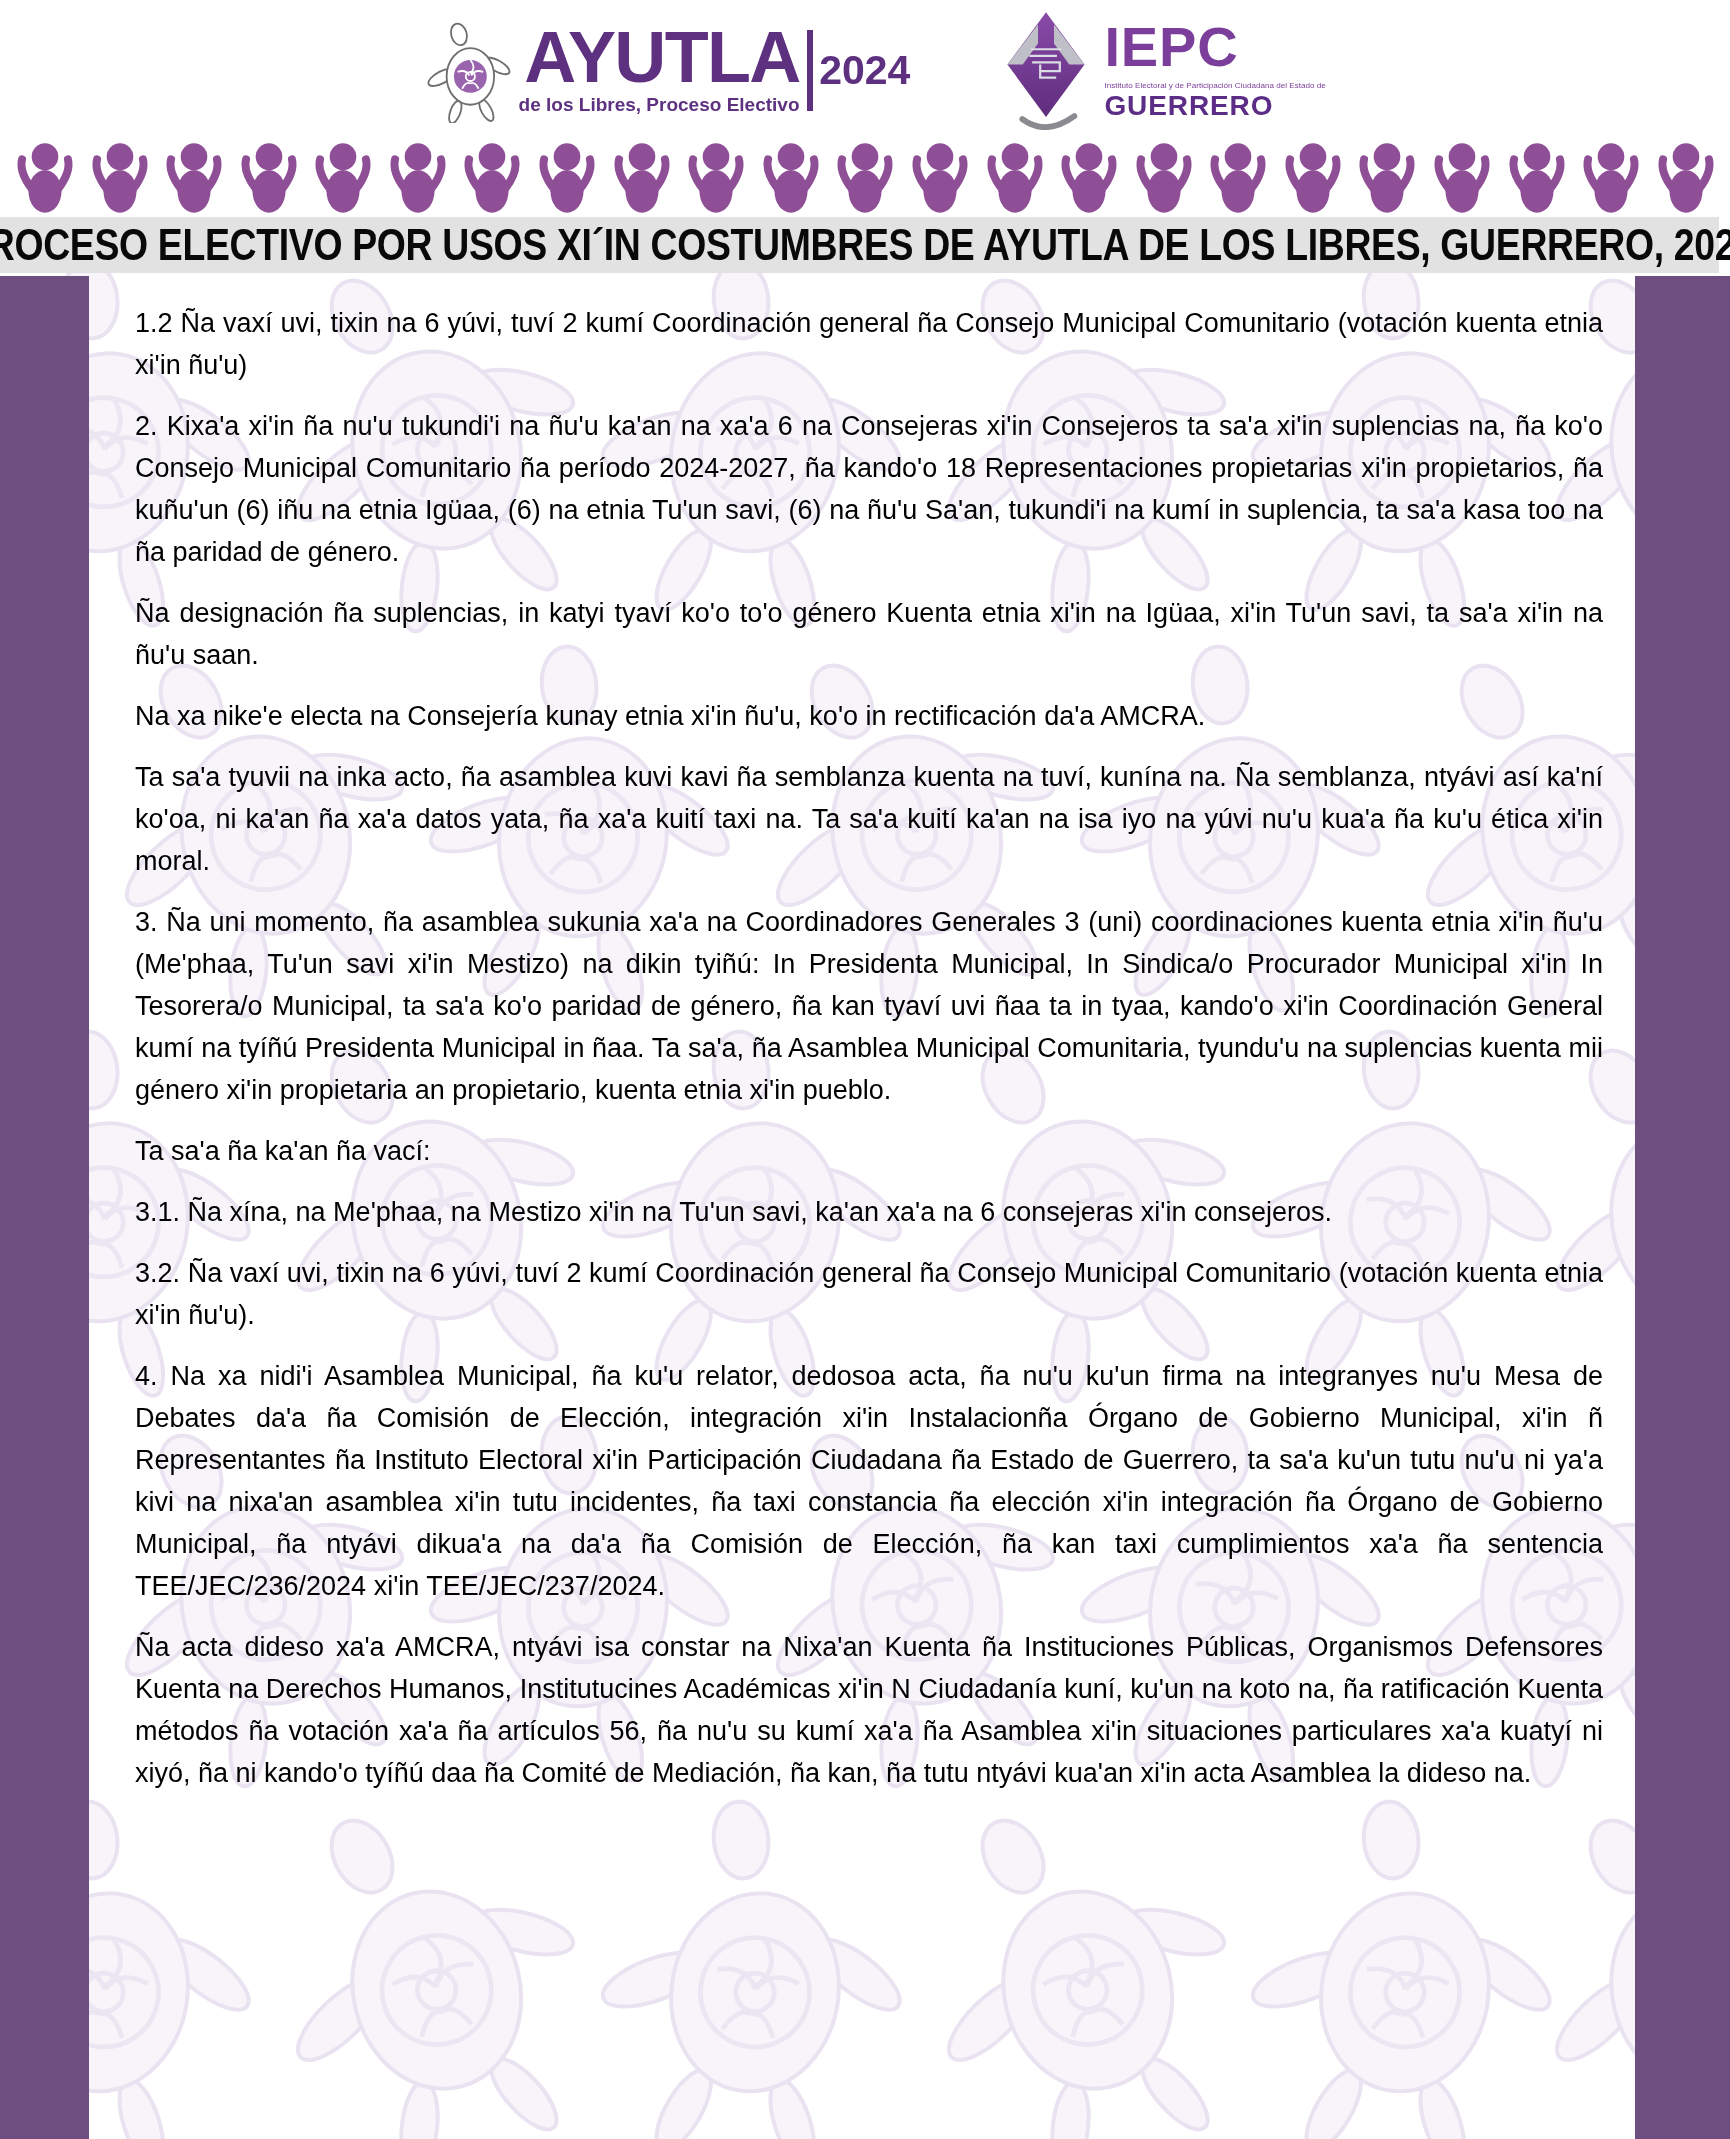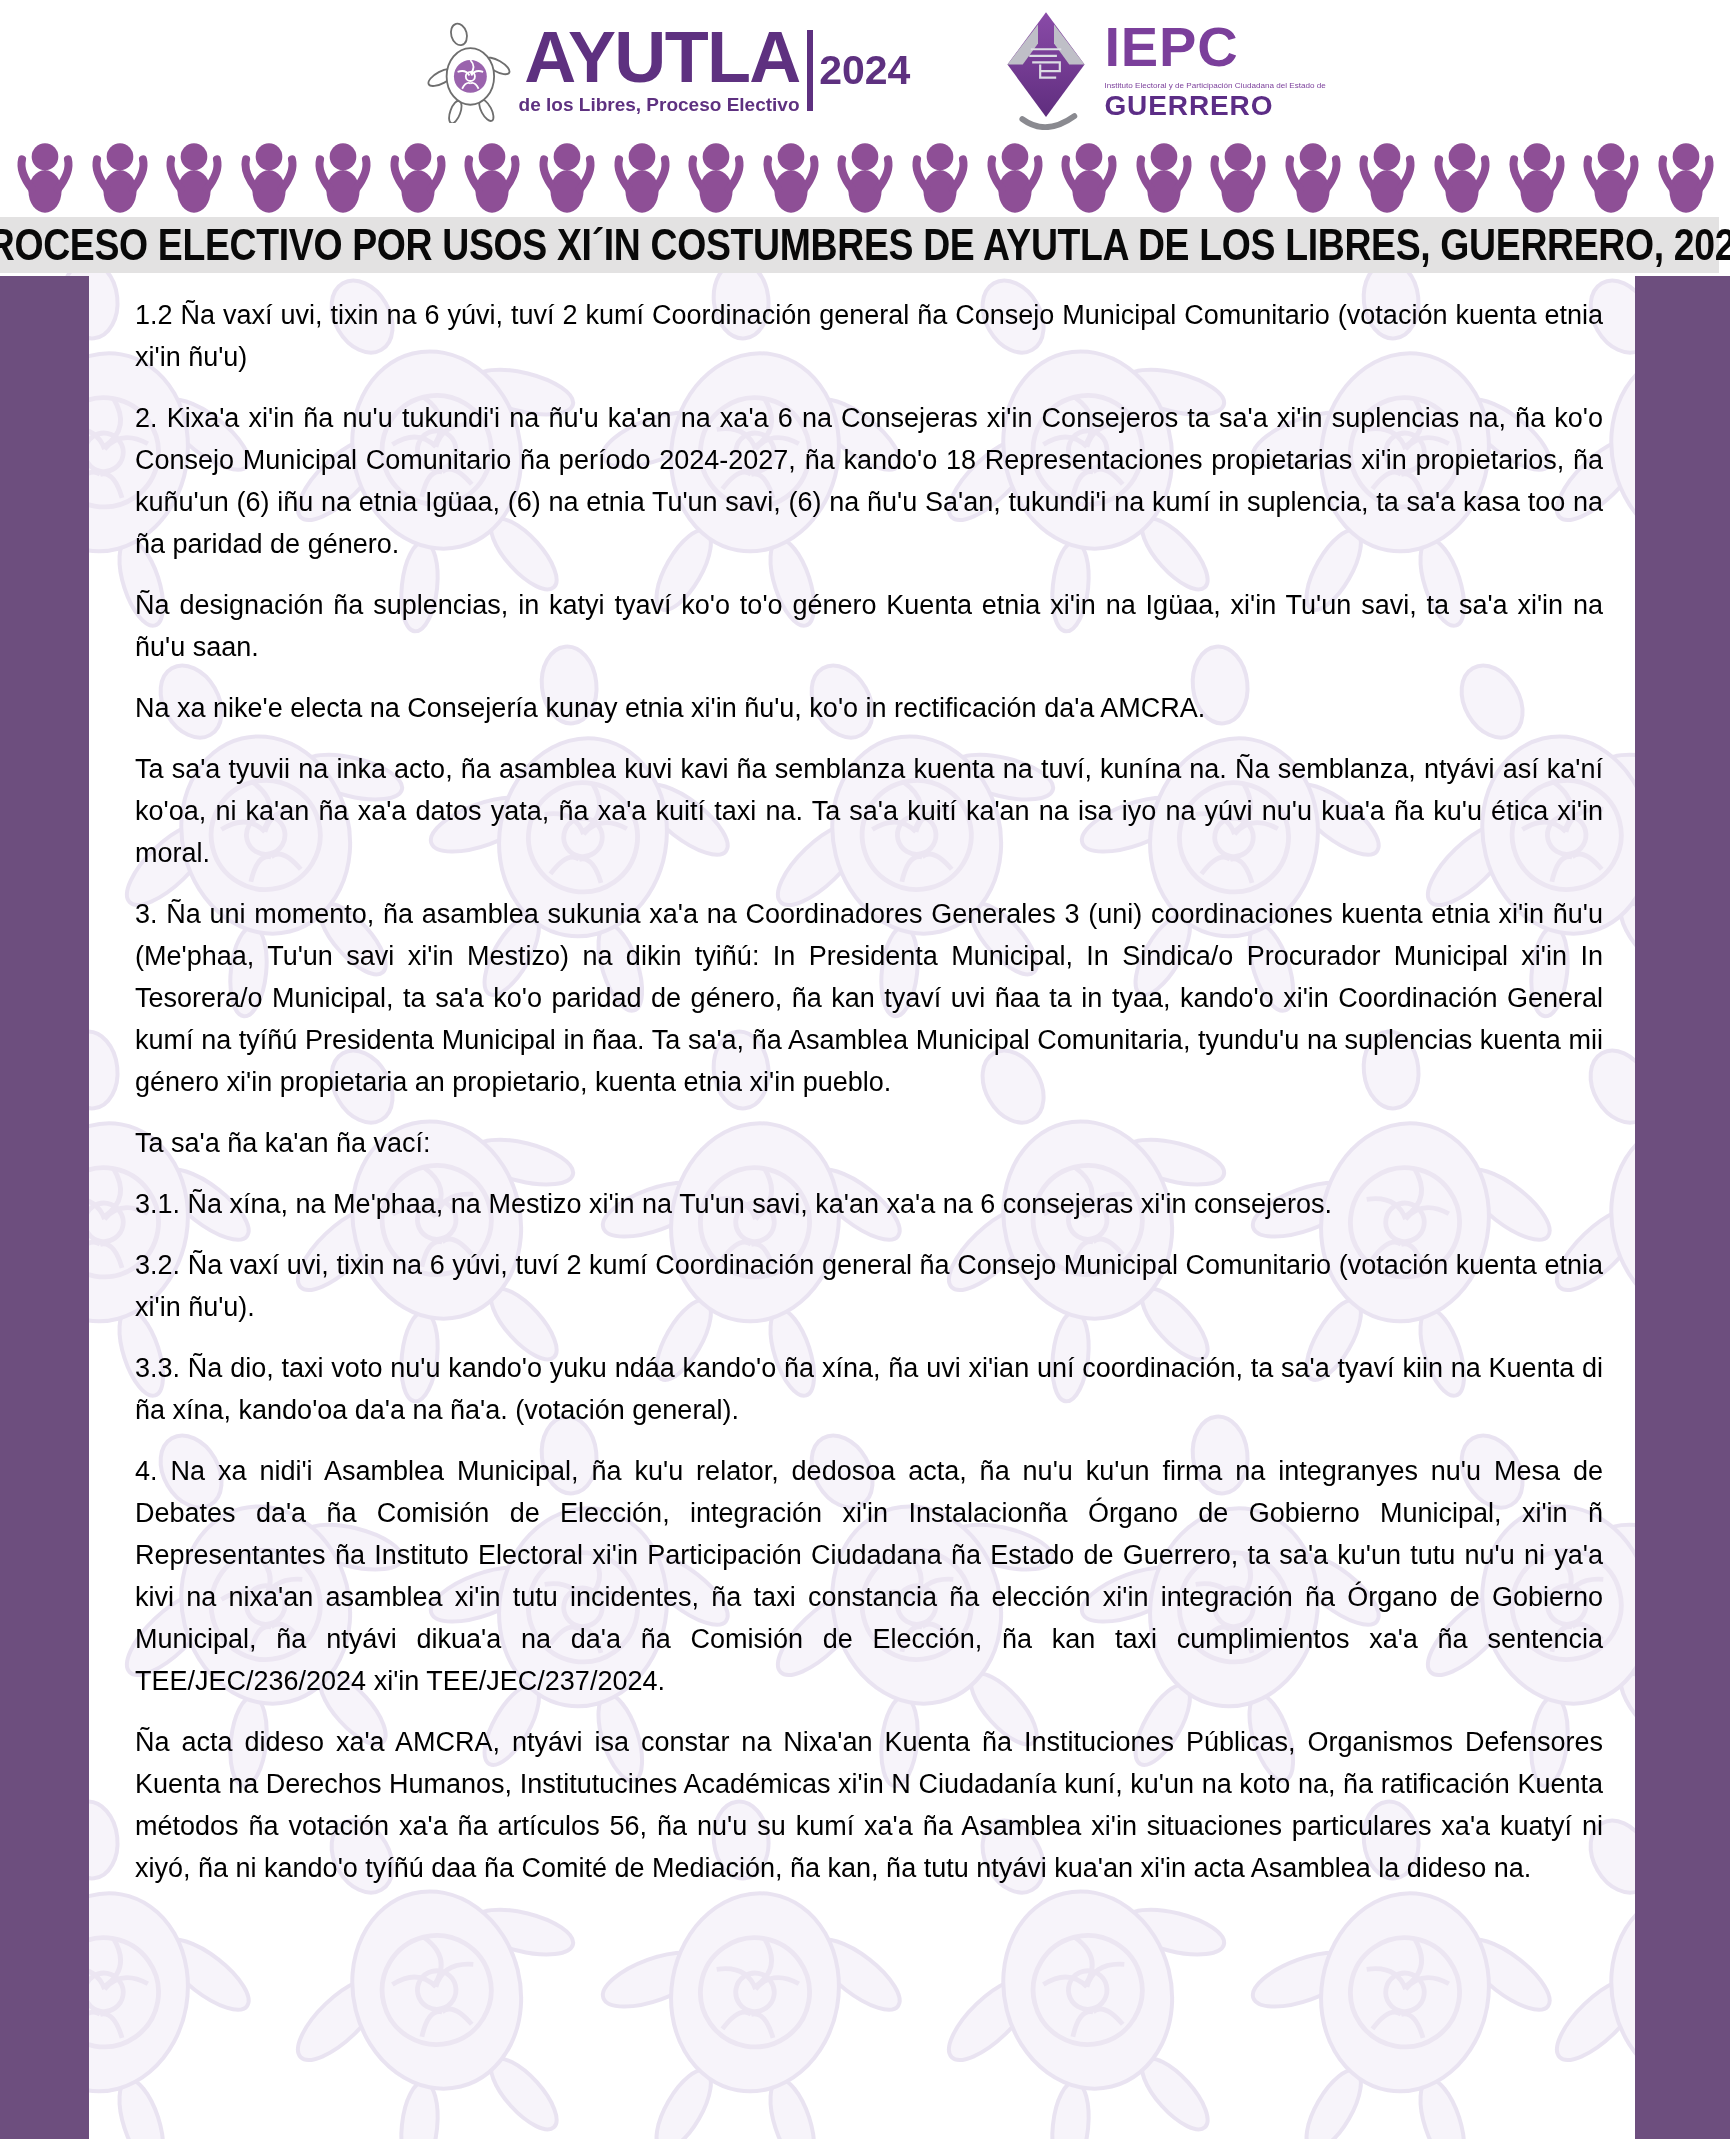--- a/index.html
+++ b/index.html
@@ -35,21 +35,21 @@
              display:flex;align-items:center;justify-content:center;overflow:visible;}
   .title-text{font-weight:bold;font-size:44px;color:#090909;white-space:nowrap;
               transform:scaleX(0.85);transform-origin:center;letter-spacing:-0.4px;}
 
   
   .side-bar{position:absolute;top:276px;bottom:0;background:#6d4e7e;z-index:3;}
   .side-bar.left{left:0;width:89px;}
   .side-bar.right{left:1635px;width:96px;}
 
   
-  .content{position:absolute;top:294px;left:135px;width:1468px;z-index:2;color:#000;}
+  .content{position:absolute;top:302px;left:135px;width:1468px;z-index:2;color:#000;}
   .para{margin:0 0 19px 0;font-size:27px;line-height:42px;text-align:justify;text-justify:inter-word;}
 </style>
 </head>
 <body>
 
 <div class="page">
 
   <div class="watermark-layer">
 
   <span class="wm-turtle" style="left: -60px; top: 240px; transform: rotate(10deg);">
@@ -978,19 +978,18 @@
   <div class="content" id="content">
       <p class="para">1.2 Ña vaxí uvi, tixin na 6 yúvi, tuví 2 kumí Coordinación general ña Consejo Municipal Comunitario (votación kuenta etnia xi'in ñu'u)</p>
       <p class="para">2. Kixa'a xi'in ña nu'u tukundi'i na ñu'u ka'an na xa'a 6 na Consejeras xi'in Consejeros ta sa'a xi'in suplencias na, ña ko'o Consejo Municipal Comunitario ña período 2024-2027, ña kando'o 18 Representaciones propietarias xi'in propietarios, ña kuñu'un (6) iñu na etnia Igüaa, (6) na etnia Tu'un savi, (6) na ñu'u Sa'an, tukundi'i na kumí in suplencia, ta sa'a kasa too na ña paridad de género.</p>
       <p class="para">Ña designación ña suplencias, in katyi tyaví ko'o to'o género Kuenta etnia xi'in na Igüaa, xi'in Tu'un savi, ta sa'a xi'in na ñu'u saan.</p>
       <p class="para">Na xa nike'e electa na Consejería kunay etnia xi'in ñu'u, ko'o in rectificación da'a AMCRA.</p>
       <p class="para">Ta sa'a tyuvii na inka acto, ña asamblea kuvi kavi ña semblanza kuenta na tuví, kunína na. Ña semblanza, ntyávi así ka'ní ko'oa, ni ka'an ña xa'a datos yata, ña xa'a kuití taxi na. Ta sa'a kuití ka'an na isa iyo na yúvi nu'u kua'a ña ku'u ética xi'in moral.</p>
       <p class="para">3. Ña uni momento, ña asamblea sukunia xa'a na Coordinadores Generales 3 (uni) coordinaciones kuenta etnia xi'in ñu'u (Me'phaa, Tu'un savi xi'in Mestizo) na dikin tyiñú: In Presidenta Municipal, In Sindica/o Procurador Municipal xi'in In Tesorera/o Municipal, ta sa'a ko'o paridad de género, ña kan tyaví uvi ñaa ta in tyaa, kando'o xi'in Coordinación General kumí na tyíñú Presidenta Municipal in ñaa. Ta sa'a, ña Asamblea Municipal Comunitaria, tyundu'u na suplencias kuenta mii género xi'in propietaria an propietario, kuenta etnia xi'in pueblo.</p>
       <p class="para">Ta sa'a ña ka'an ña vací:</p>
       <p class="para">3.1. Ña xína, na Me'phaa, na Mestizo xi'in na Tu'un savi, ka'an xa'a na 6 consejeras xi'in consejeros.</p>
       <p class="para">3.2. Ña vaxí uvi, tixin na 6 yúvi, tuví 2 kumí Coordinación general ña Consejo Municipal Comunitario (votación kuenta etnia xi'in ñu'u).</p>
-      <p class="para">3.3. Ña dio, taxi voto nu'u kando'o yuku ndáa kando'o ña xína, ña uvi xi'ian uní coordinación, ta sa'a tyaví kiin na Kuenta di ña xína, kando'oa da'a na ña'a. (votación general).</p>
       <p class="para">4. Na xa nidi'i Asamblea Municipal, ña ku'u relator, dedosoa acta, ña nu'u ku'un firma na integranyes nu'u Mesa de Debates da'a ña Comisión de Elección, integración xi'in Instalacionña Órgano de Gobierno Municipal, xi'in ñ Representantes ña Instituto Electoral xi'in Participación Ciudadana ña Estado de Guerrero, ta sa'a ku'un tutu nu'u ni ya'a kivi na nixa'an asamblea xi'in tutu incidentes, ña taxi constancia ña elección xi'in integración ña Órgano de Gobierno Municipal, ña ntyávi dikua'a na da'a ña Comisión de Elección, ña kan taxi cumplimientos xa'a ña sentencia TEE/JEC/236/2024 xi'in TEE/JEC/237/2024.</p>
       <p class="para">Ña acta dideso xa'a AMCRA, ntyávi isa constar na Nixa'an Kuenta ña Instituciones Públicas, Organismos Defensores Kuenta na Derechos Humanos, Institutucines Académicas xi'in N Ciudadanía kuní, ku'un na koto na, ña ratificación Kuenta métodos ña votación xa'a ña artículos 56, ña nu'u su kumí xa'a ña Asamblea xi'in situaciones particulares xa'a kuatyí ni xiyó, ña ni kando'o tyíñú daa ña Comité de Mediación, ña kan, ña tutu ntyávi kua'an xi'in acta Asamblea la dideso na.</p>
     </div>
 
 </div>
 
 
 </body></html>

